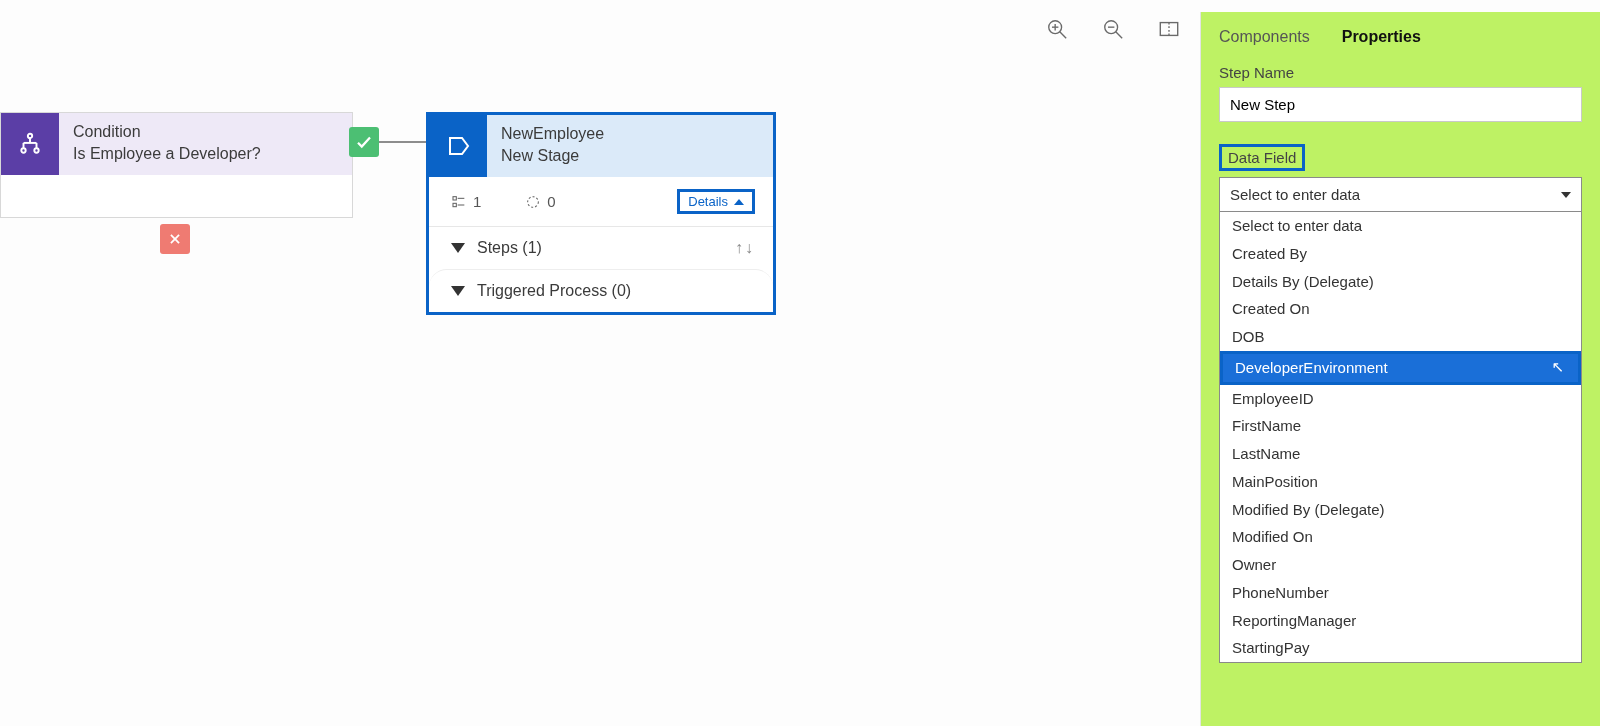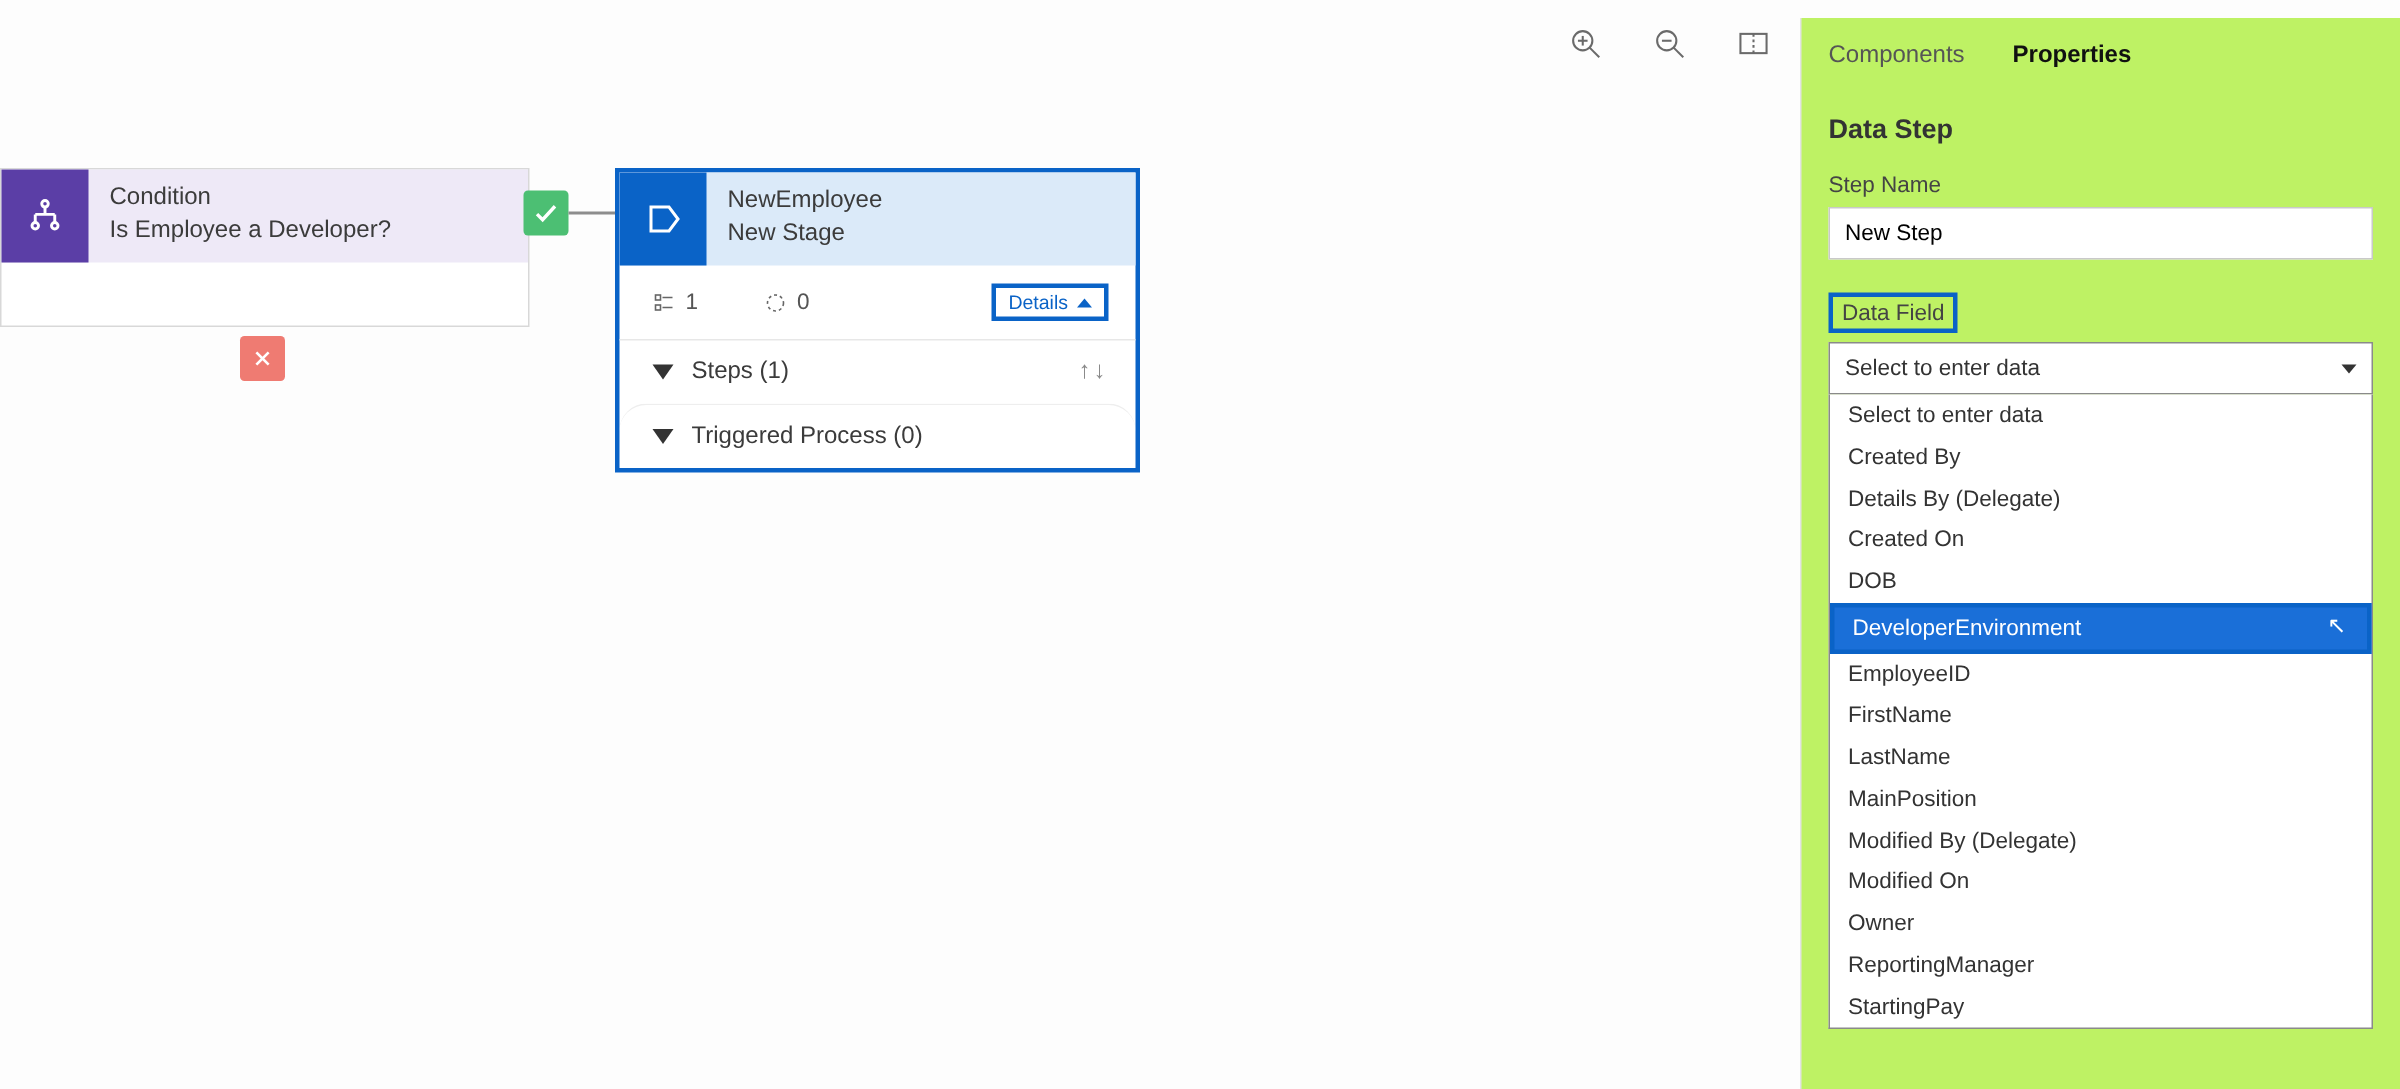--- a/index.html
+++ b/index.html
@@ -176,21 +176,21 @@
     left: 379px;
     top: 141px;
     width: 48px;
     height: 2px;
     background: #8d8d8d;
   }
 
   
   .stage-tile {
     position: absolute;
-    left: 410px;
+    left: 426px;
     top: 112px;
     width: 350px;
     border: 3px solid #0a63c7;
     background: #fff;
     box-sizing: border-box;
   }
   .stage-head {
     display: flex;
     align-items: stretch;
     background: #dbeaf9;
@@ -384,21 +384,20 @@
     <span>Triggered Process (0)</span>
   </div>
 </div>
 
 <div class="right-panel">
   <div class="tabs">
     <span class="tab">Components</span>
     <span class="tab active">Properties</span>
   </div>
 
-  <div class="panel-title">Data Step</div>
 
   <div class="field-label">Step Name</div>
   <input class="text-input" type="text" value="New Step" style="">
 
   <div class="field-label hl">Data Field</div>
 
   <div class="select-wrap">
     <div class="select-box">
       <span>Select to enter data</span>
       <span class="caret"></span>
@@ -410,17 +409,18 @@
         <div class="option">Created On</div>
         <div class="option">DOB</div>
         <div class="option hover">DeveloperEnvironment<span class="cursor">↖</span></div>
         <div class="option">EmployeeID</div>
         <div class="option">FirstName</div>
         <div class="option">LastName</div>
         <div class="option">MainPosition</div>
         <div class="option">Modified By (Delegate)</div>
         <div class="option">Modified On</div>
         <div class="option">Owner</div>
+        <div class="option">PhoneNumber</div>
         <div class="option">ReportingManager</div>
         <div class="option">StartingPay</div>
       </div>
   </div>
 </div>
 
 </body></html>

